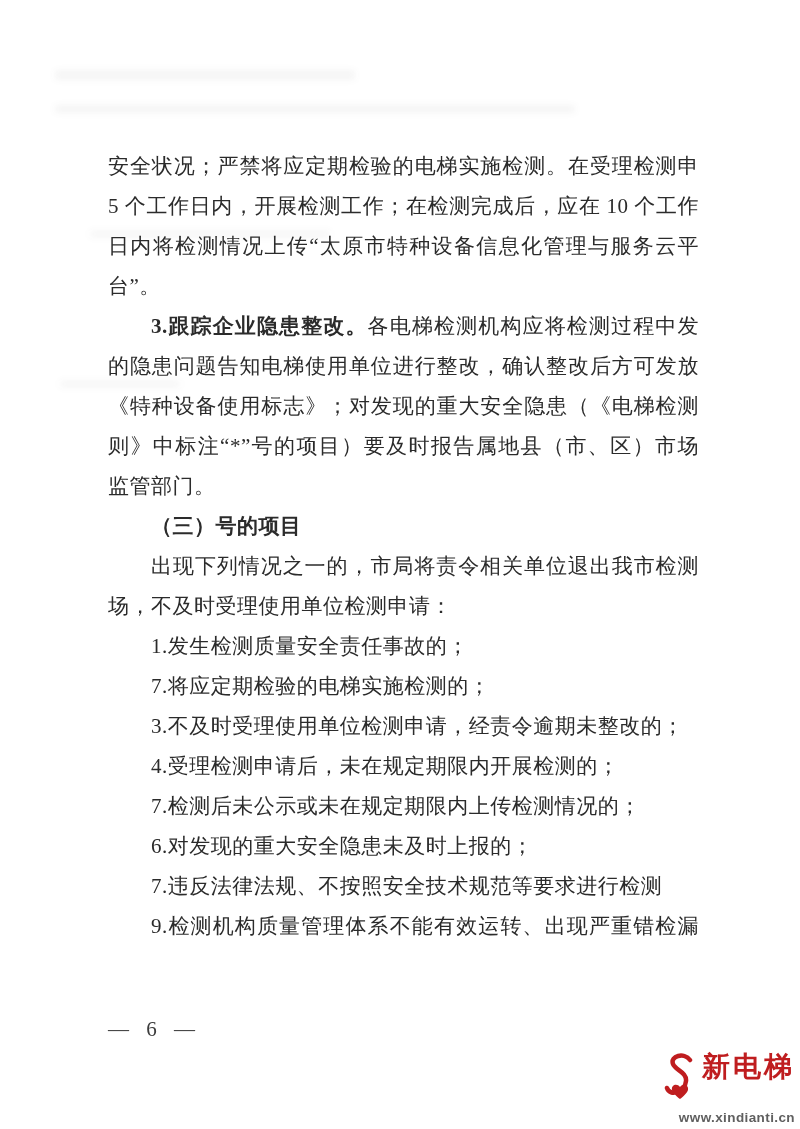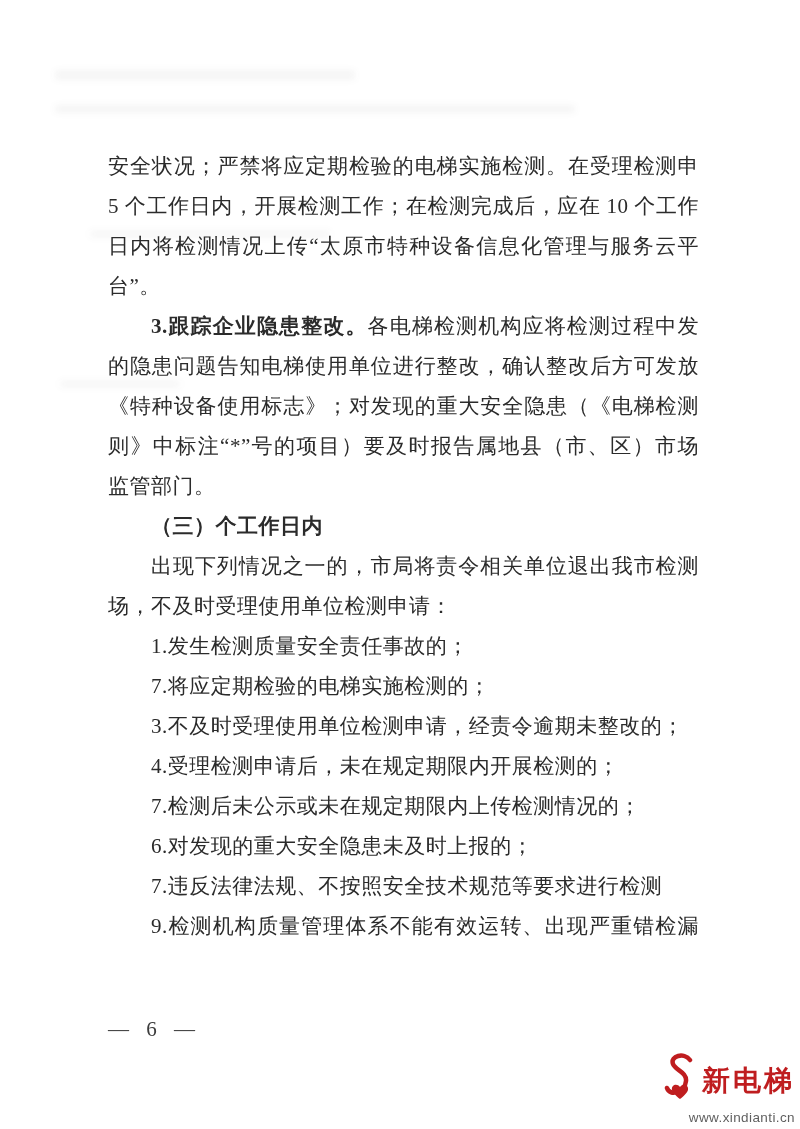--- a/index.html
+++ b/index.html
@@ -59,36 +59,35 @@
 
   .watermark {
     position:absolute;
     right:5px;
     bottom:3px;
     width:155px;
     text-align:right;
   }
   .wm-top {
     display:flex;
-    align-items:center;
     justify-content:flex-end;
   }
   .wm-mark { flex:0 0 auto; margin-right:2px; }
   .wm-brand {
     font-family:"Liberation Sans","DejaVu Sans",sans-serif;
     font-weight:bold;
     font-size:28px;
     letter-spacing:3px;
     color:#bf1d1f;
     text-shadow:1px 1px 0 rgba(255,255,255,0.9), -1px -1px 0 rgba(255,255,255,0.6);
     line-height:1;
   }
   .wm-url {
     font-family:"Liberation Sans","DejaVu Sans",sans-serif;
-    font-weight:normal;
+    font-weight:bold;
     font-size:13.5px;
     letter-spacing:0.4px;
     color:#5f5f5f;
     text-shadow:1px 1px 0 rgba(255,255,255,0.9), -1px -1px 0 rgba(255,255,255,0.7);
     margin-top:1px;
     line-height:1.2;
   }
 </style>
 </head>
 <body>
@@ -101,21 +100,21 @@
 <div class="doc">
     <div class="line full">安全状况；严禁将应定期检验的电梯实施检测。在受理检测申请</div>
     <div class="line full">5 个工作日内，开展检测工作；在检测完成后，应在 10 个工作</div>
     <div class="line full">日内将检测情况上传“太原市特种设备信息化管理与服务云平</div>
     <div class="line">台”。</div>
     <div class="line full indent"><b>3.跟踪企业隐患整改。</b>各电梯检测机构应将检测过程中发现</div>
     <div class="line full">的隐患问题告知电梯使用单位进行整改，确认整改后方可发放</div>
     <div class="line full">《特种设备使用标志》；对发现的重大安全隐患（《电梯检测规</div>
     <div class="line full">则》中标注“*”号的项目）要及时报告属地县（市、区）市场</div>
     <div class="line">监管部门。</div>
-    <div class="line indent"><b>（三）个工作日内</b></div>
+    <div class="line indent"><b>（三）号的项目</b></div>
     <div class="line full indent">出现下列情况之一的，市局将责令相关单位退出我市检测市</div>
     <div class="line">场，不及时受理使用单位检测申请：</div>
     <div class="line indent">1.发生检测质量安全责任事故的；</div>
     <div class="line indent">7.将应定期检验的电梯实施检测的；</div>
     <div class="line indent">3.不及时受理使用单位检测申请，经责令逾期未整改的；</div>
     <div class="line indent">4.受理检测申请后，未在规定期限内开展检测的；</div>
     <div class="line indent">7.检测后未公示或未在规定期限内上传检测情况的；</div>
     <div class="line indent">6.对发现的重大安全隐患未及时上报的；</div>
     <div class="line indent">7.违反法律法规、不按照安全技术规范等要求进行检测的；</div>
     <div class="line full indent">9.检测机构质量管理体系不能有效运转、出现严重错检漏</div>

